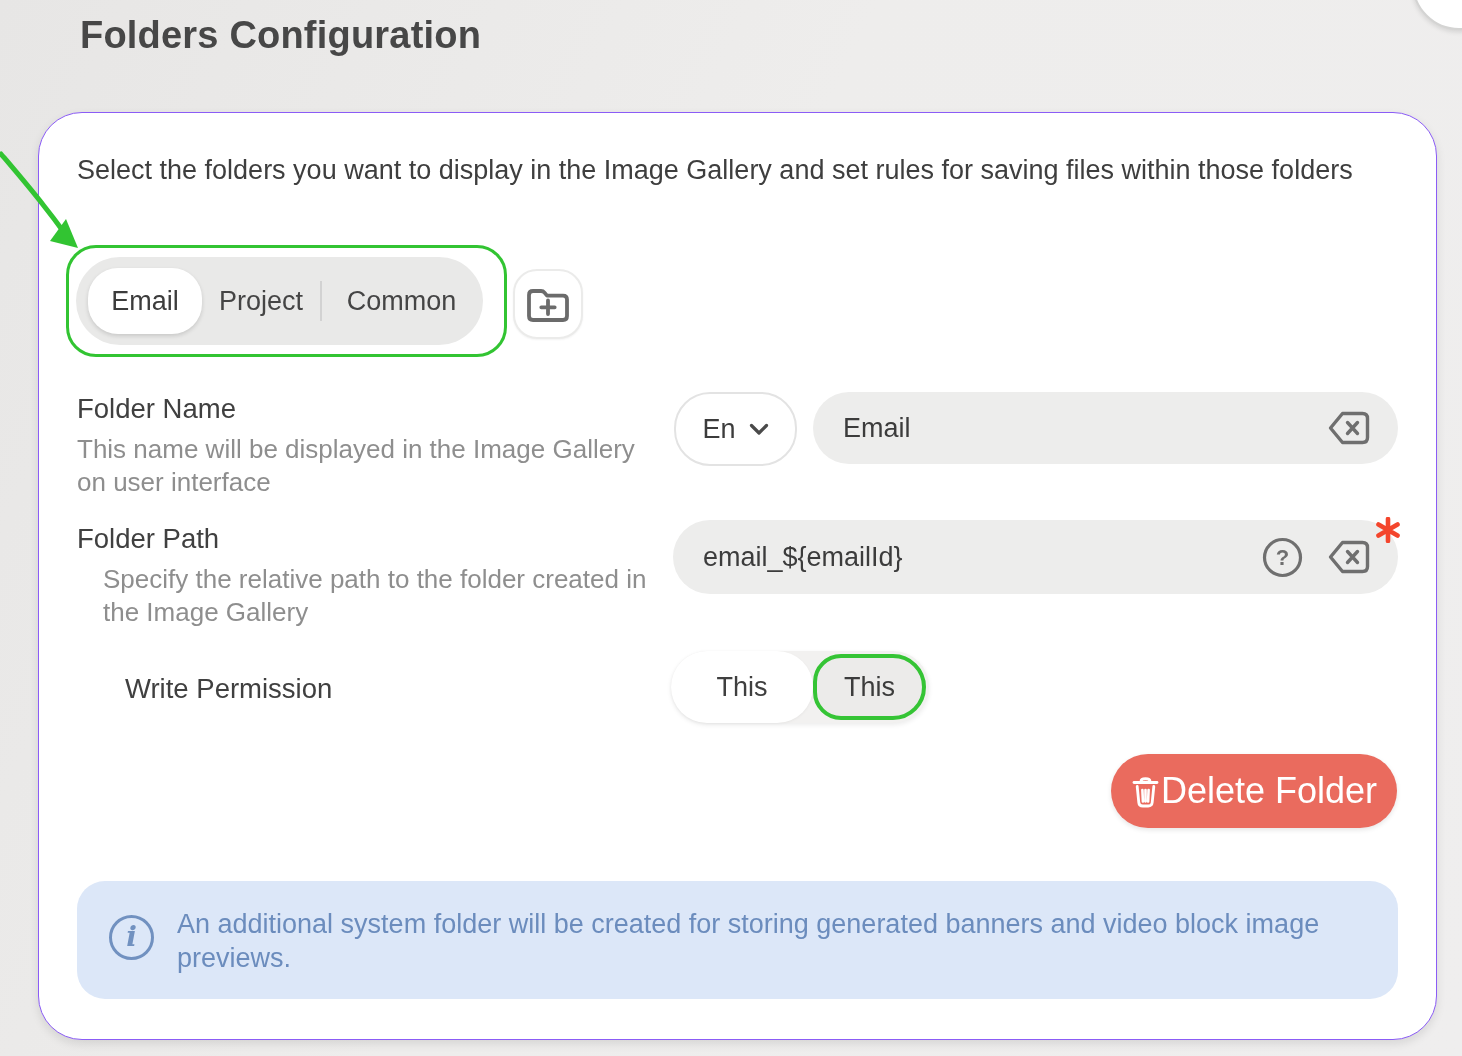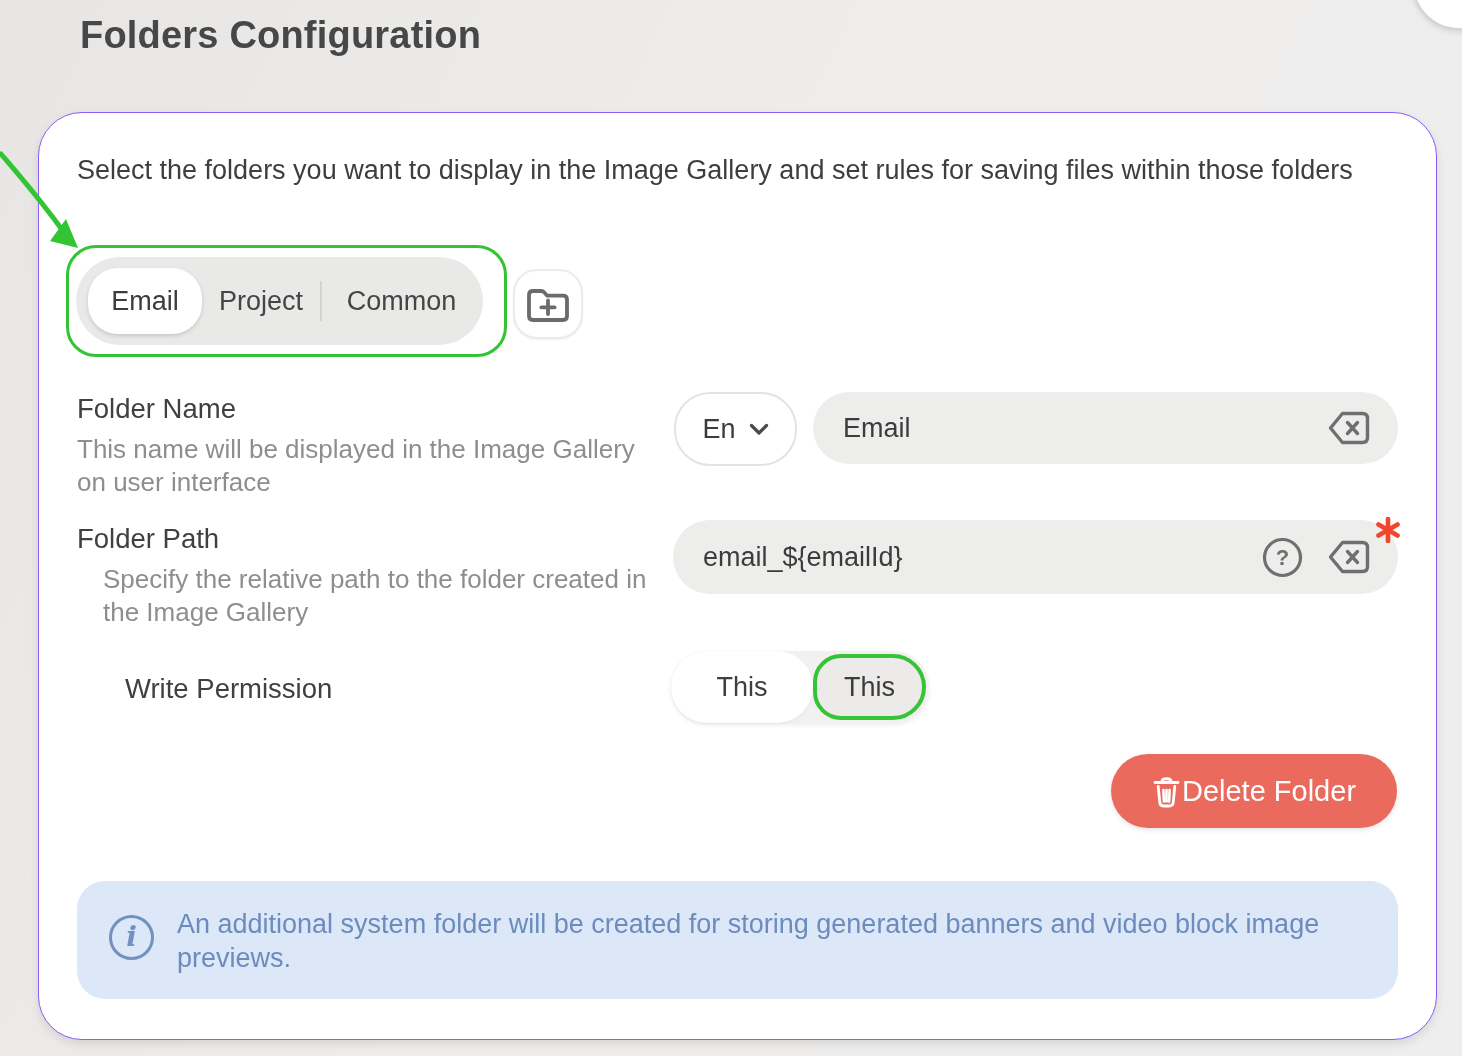--- a/index.html
+++ b/index.html
@@ -95,21 +95,21 @@
     position:absolute; right:3px; top:3px; width:113px; height:66px;
     background:#ecebea; border:4.5px solid #35c435;
     border-radius:28px 33px 33px 28px;
     display:flex; align-items:center; justify-content:center;
     font-size:27px; color:#3c3c3c; cursor:pointer;
   }
   .delete-btn {
     position:absolute; left:1072px; top:641px; width:286px; height:74px;
     background:#ea6b5e; border:none; border-radius:37px;
     display:flex; align-items:center; justify-content:center; gap:1px;
-    color:#fff; font-size:29px; font-family:"Liberation Sans", sans-serif;
+    color:#fff; font-size:36px; font-family:"Liberation Sans", sans-serif;
     cursor:pointer; box-shadow:0 2px 5px rgba(0,0,0,.10);
   }
   .info-banner {
     position:absolute; left:38px; top:768px; width:1321px; height:118px;
     background:#dce7f8; border-radius:28px;
   }
   .info-icon {
     position:absolute; left:32px; top:34px; width:45px; height:45px;
     border:3px solid #7191c0; border-radius:50%;
     display:flex; align-items:center; justify-content:center;

